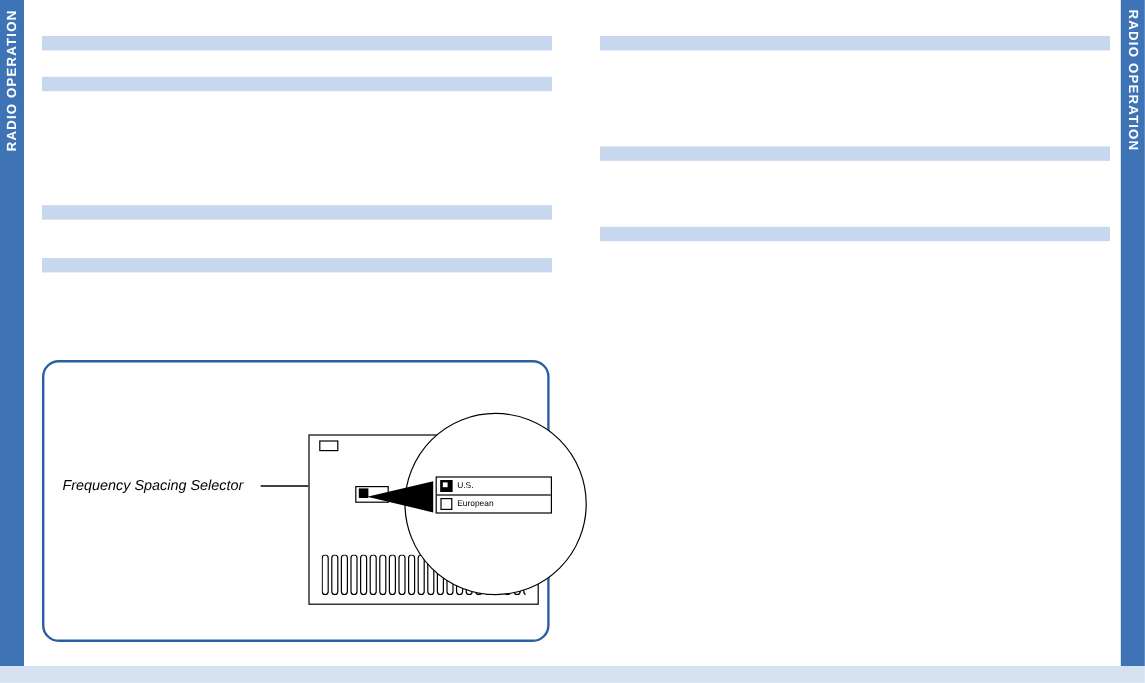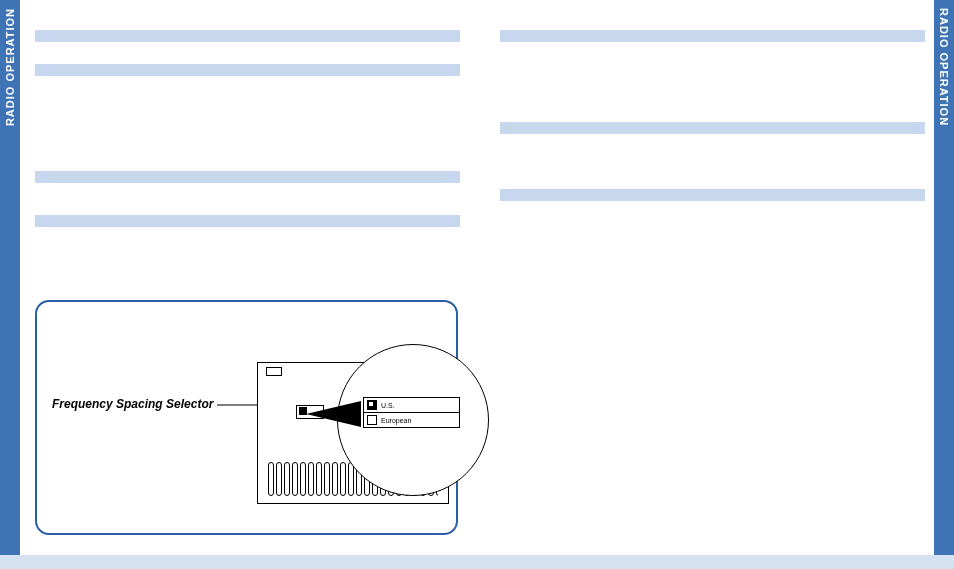--- a/index.html
+++ b/index.html
@@ -60,21 +60,21 @@
     height: 235px;
     border: 2px solid #2a5fa6;
     border-radius: 14px;
     box-sizing: border-box;
   }
   .fss-label {
     position: absolute;
     left: 15px;
     top: 95px;
     font-size: 12px;
-    font-weight: bold;
+    font-weight: normal;
     font-style: italic;
   }
   .arrow {
     position: absolute;
     left: 180px;
     top: 97px;
     width: 100px;
     height: 12px;
     pointer-events: none;
   }

